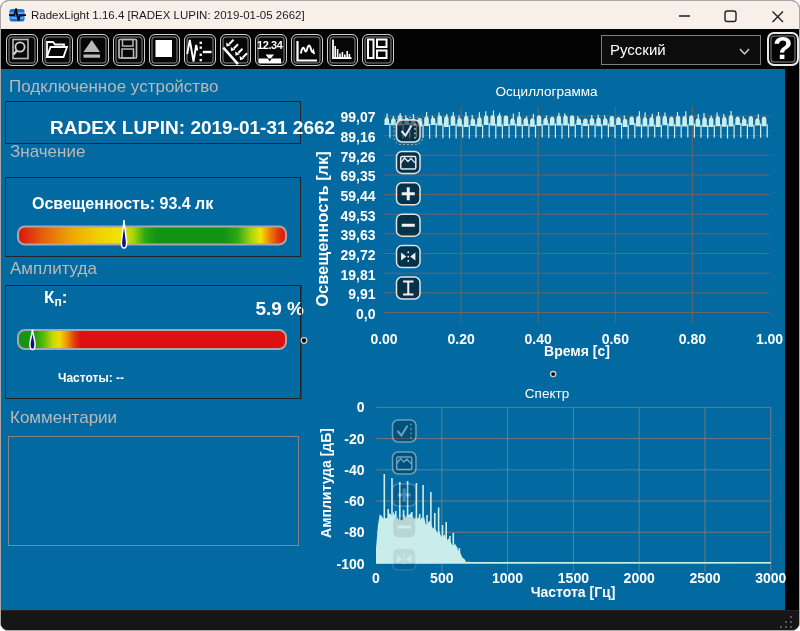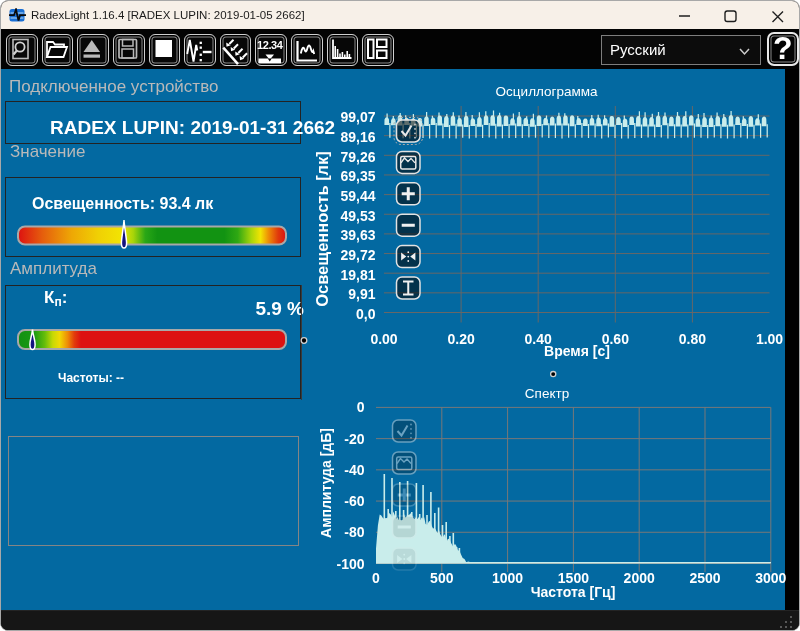--- a/index.html
+++ b/index.html
@@ -153,20 +153,21 @@
     <div class="seclabel" style="left:9px; top:73px;">Значение</div>
     <div class="box" style="left:3.5px; top:108px; width:296.5px; height:80px;"></div>
     <div class="btext" style="left:31px; top:126px; font-size:16px;">Освещенность: 93.4 лк</div>
 
     <div class="seclabel" style="left:9px; top:189.5px;">Амплитуда</div>
     <div class="box" style="left:3.5px; top:216px; width:296.5px; height:114px;"></div>
     <div class="btext" style="left:7px; top:219px;margin-left:36px;">К<span style="font-size:12px; vertical-align:-3px;">п</span>:</div>
     <div class="btext" style="left:0; top:229px; width:303px; text-align:right; font-size:19px;">5.9 %</div>
     <div class="btext" style="left:57px; top:302px; font-size:12px;">Частоты: --</div>
 
+    <div class="seclabel" style="left:9px; top:339px;">Комментарии</div>
     <div class="box" style="left:7px; top:367px; width:291px; height:110px; border:1px solid #858585;"></div>
 
     <svg style="position:absolute; left:0; top:0;" width="800" height="543" viewBox="0 68 800 543">
 
       <defs>
         <linearGradient id="bar1" x1="0" y1="0" x2="1" y2="0">
           <stop offset="0" stop-color="#dd1111"></stop>
           <stop offset="0.09" stop-color="#e55d0d"></stop>
           <stop offset="0.20" stop-color="#eea705"></stop>
           <stop offset="0.30" stop-color="#f0d004"></stop>

